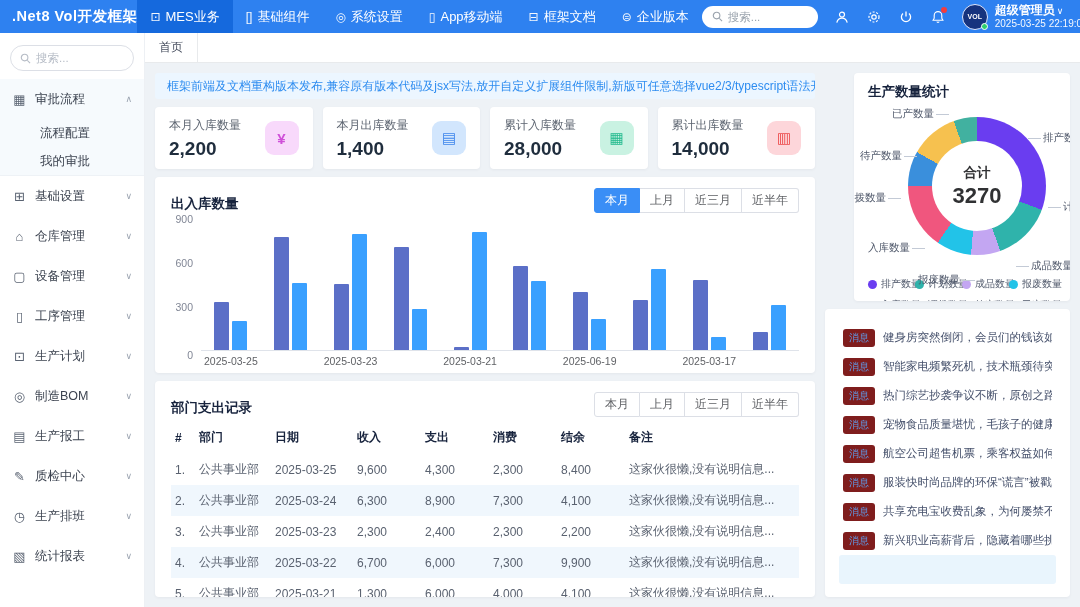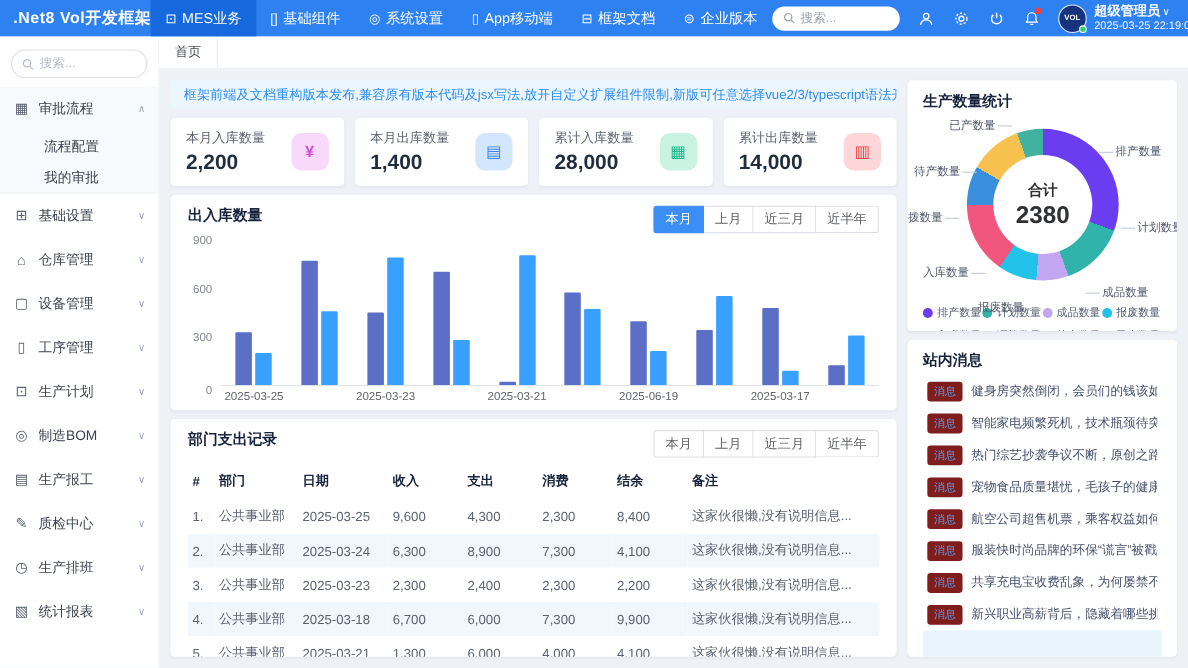--- a/index.html
+++ b/index.html
@@ -51,21 +51,21 @@
 
   .notice { height:26px; line-height:26px; background:#ecf6ff; color:#2d8cf0; font-size:12px; padding:0 12px; border-radius:3px; white-space:nowrap; overflow:hidden; }
 
   .cards-row { display:flex; gap:10px; }
   .stat-card { flex:1; height:62px; padding:10px 14px; display:flex; align-items:center; justify-content:space-between; }
   .stat-label { font-size:12px; color:#5c6470; margin-bottom:4px; }
   .stat-value { font-size:19px; font-weight:700; color:#1f2d3d; }
   .stat-ico { width:34px; height:34px; border-radius:9px; display:flex; align-items:center; justify-content:center; font-size:15px; font-weight:700; }
 
   .chart-card { height:196px; padding:10px 16px; }
-  .card-head { display:flex; align-items:flex-start; justify-content:space-between; height:26px; }
+  .card-head { display:flex; align-items:flex-end; justify-content:space-between; height:26px; }
   .card-title { font-size:13.5px; font-weight:700; color:#17233d; }
   .tabgroup { display:flex; }
   .tg-btn { font-size:12px; color:#606266; background:#fff; border:1px solid #dcdfe6; border-left:none; padding:3px 10px; cursor:pointer; white-space:nowrap; }
   .tg-btn:first-child { border-left:1px solid #dcdfe6; border-radius:3px 0 0 3px; }
   .tg-btn:last-child { border-radius:0 3px 3px 0; }
   .tg-btn.active { background:#3a8ef6; border-color:#3a8ef6; color:#fff; }
 
   .plot-wrap { display:flex; margin-top:6px; }
   .yaxis { width:30px; position:relative; height:132px; }
   .ytick { position:absolute; right:8px; font-size:10.5px; color:#808695; transform:translateY(-50%); }
@@ -75,21 +75,21 @@
   .bar { width:15px; border-radius:1px 1px 0 0; }
   .xlabels { display:flex; justify-content:space-around; }
   .xlabel { flex:1; text-align:center; font-size:10.5px; color:#606266; padding-top:4px; white-space:nowrap; }
 
   .table-card { flex:1; min-height:0; overflow:hidden; padding:10px 16px; }
   table.dept { width:100%; border-collapse:collapse; margin-top:4px; }
   table.dept th { text-align:left; font-size:12px; color:#17233d; font-weight:700; padding:8px 4px; }
   table.dept td { font-size:12px; color:#5a6270; padding:7px 4px; white-space:nowrap; overflow:hidden; }
   table.dept tr.even td { background:#f0f7fd; }
 
-  .donut-card { height:228px; padding:10px 14px; overflow:hidden; }
+  .donut-card { height:228px; padding:10px 14px; overflow:hidden;margin-left:29px; }
   .donut-wrap { position:relative; height:168px; margin-top:2px; }
   .donut { position:absolute; left:40px; top:14px; width:138px; height:138px; border-radius:50%; }
   .hole { position:absolute; left:64px; top:38px; width:90px; height:90px; background:#fff; border-radius:50%; display:flex; flex-direction:column; align-items:center; justify-content:center;text-align:center; }
   .hole .hl1 { font-size:13.5px; font-weight:700; color:#303133; }
   .hole .hl2 { font-size:22px; font-weight:700; color:#303133; margin-top:1px; }
   .co { position:absolute; font-size:10.5px; color:#50596b; white-space:nowrap; display:flex; align-items:center; gap:2px; }
   .co .ln { width:13px; height:1px; background:#c3cad6; }
   .co-0 { left:160px; top:28px; } .co-1 { left:180px; top:97px; } .co-2 { left:148px; top:156px; }
   .co-3 { left:50px; top:170px; } .co-4 { left:0px; top:138px; } .co-5 { left:-24px; top:88px; }
   .co-6 { left:-8px; top:46px; } .co-7 { left:24px; top:4px; }
@@ -446,21 +446,21 @@
               <td>2025-03-23</td>
               <td>2,300</td>
               <td>2,400</td>
               <td>2,300</td>
               <td>2,200</td>
               <td>这家伙很懒,没有说明信息...</td>
             </tr>
             <tr class="even">
               <td>4.</td>
               <td>公共事业部</td>
-              <td>2025-03-18</td>
+              <td>2025-03-22</td>
               <td>6,700</td>
               <td>6,000</td>
               <td>7,300</td>
               <td>9,900</td>
               <td>这家伙很懒,没有说明信息...</td>
             </tr>
             <tr>
               <td>5.</td>
               <td>公共事业部</td>
               <td>2025-03-21</td>
@@ -475,21 +475,21 @@
     </div>
   </div>
 
   <div class="right-col">
     <div class="card donut-card">
       <div class="card-title">生产数量统计</div>
       <div class="donut-wrap">
         <div class="donut" id="donut" style="background: conic-gradient(rgb(106, 61, 240) 0deg, rgb(106, 61, 240) 110.1deg, rgb(47, 179, 171) 110.1deg, rgb(47, 179, 171) 160.2deg, rgb(195, 166, 242) 160.2deg, rgb(195, 166, 242) 185deg, rgb(34, 195, 232) 185deg, rgb(34, 195, 232) 214.7deg, rgb(240, 86, 126) 214.7deg, rgb(240, 86, 126) 269.7deg, rgb(58, 143, 220) 269.7deg, rgb(58, 143, 220) 299.4deg, rgb(246, 193, 79) 299.4deg, rgb(246, 193, 79) 340.2deg, rgb(65, 177, 160) 340.2deg, rgb(65, 177, 160) 360deg);"></div>
         <div class="hole">
           <div class="hl1">合计</div>
-          <div class="hl2">2380</div>
+          <div class="hl2">3270</div>
         </div>
         <div id="callouts">
             <div class="co co-0">
               <span class="ln"></span>
               <span>排产数量</span>
             </div>
             <div class="co co-1">
               <span class="ln"></span>
               <span>计划数量</span>
             </div>
@@ -549,21 +549,20 @@
             <span>待产数量</span>
           </div>
           <div class="lg-item">
             <span class="lg-dot" style="background: rgb(65, 177, 160);"></span>
             <span>已产数量</span>
           </div>
         </div>
     </div>
 
     <div class="card msg-card">
-      <div class="card-title">站内消息</div>
       <div class="msg-list" id="msg-list">
           <div class="msg-item">
             <span class="msg-badge">消息</span>
             <span class="msg-text">健身房突然倒闭，会员们的钱该如何追回？</span>
           </div>
           <div class="msg-item">
             <span class="msg-badge">消息</span>
             <span class="msg-text">智能家电频繁死机，技术瓶颈待突破？</span>
           </div>
           <div class="msg-item">

